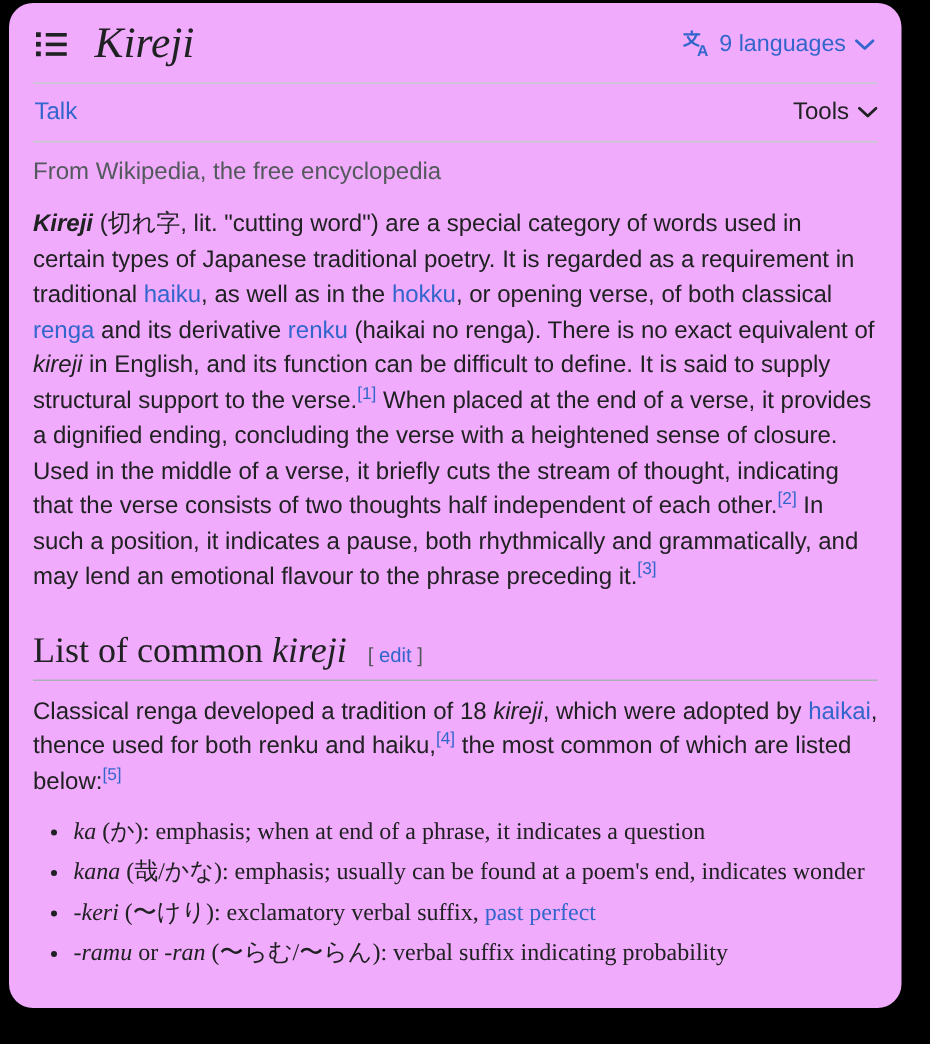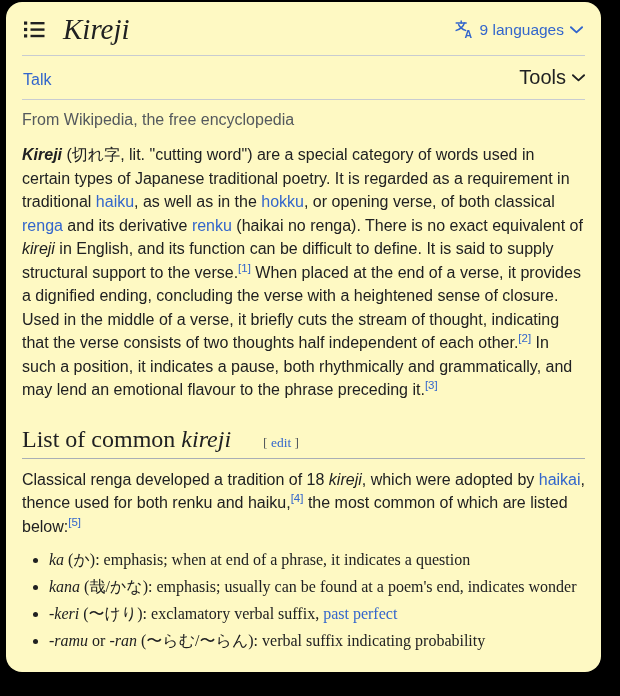--- a/index.html
+++ b/index.html
@@ -2,49 +2,49 @@
 <html><head>
 <meta charset="utf-8">
 <style>
   html,body{margin:0;padding:0;}
   body{
     width:620px;height:696px;background:#000;position:relative;
     font-family:"Liberation Sans", sans-serif;color:#202122;
   }
   .card{
     position:absolute;left:6px;top:2px;width:595px;height:670px;
-    background:#fef9c3;border-radius:16px;overflow:hidden;box-sizing:border-box;
+    background:#f0abfc;border-radius:16px;overflow:hidden;box-sizing:border-box;
     padding:0 16px;box-shadow:0 4px 14px rgba(0,0,0,.6);
   }
   
   .hdr{display:flex;align-items:center;gap:18px;padding:13px 2px 11px;}
   .menu-btn{border:none;background:none;padding:0;cursor:pointer;display:flex;align-items:center;}
   .title{font-family:"Liberation Serif", serif;font-style:italic;font-weight:400;
     font-size:29px;margin:0;line-height:1;}
   .lang-btn{margin-left:auto;display:flex;align-items:center;gap:6px;border:none;background:none;
     color:#36c;font-size:15.5px;font-weight:700;cursor:pointer;padding:0;font-family:inherit;}
   .lang-btn .lbl{font-weight:400;font-size:15.5px;}
   .rule{border-top:1px solid #c8ccd1;height:0;}
   
   .tabs{display:flex;align-items:flex-end;gap:24px;border-bottom:1px solid #c8ccd1;}
   .tab{font-size:16px;padding:10px 1px 8px;margin-bottom:-1px;border-bottom:3px solid transparent;
     background:none;border-top:none;border-left:none;border-right:none;cursor:pointer;font-family:inherit;}
   .tab.active{border-bottom-color:#202122;color:#202122;}
   .tab.lnk{color:#36c;}
   .tools-btn{margin-left:auto;display:flex;align-items:center;gap:6px;border:none;background:none;
-    color:#202122;font-size:20px;cursor:pointer;padding:10px 0 10px;font-family:inherit;}
+    color:#202122;font-size:16px;cursor:pointer;padding:10px 0 10px;font-family:inherit;}
   
   .tagline{font-size:16px;color:#54595d;margin:11px 0 0;}
   p.body{font-size:16px;line-height:1.47;margin:14px 0 0;}
   a.wlink{color:#3366cc;text-decoration:none;cursor:pointer;}
   sup.ref{font-size:11.5px;line-height:0;}
   sup.ref a{color:#3366cc;text-decoration:none;}
   .h2wrap{margin-top:24px;border-bottom:1px solid #a9afb5;padding-bottom:5px;}
   h2.sect{font-family:"Liberation Serif", serif;font-weight:400;font-size:24px;margin:0;display:inline;text-align:center;}
-  .editsection{font-size:13.5px;font-family:Liberation Serif, serif;color:#54595d;margin-left:32px;white-space:nowrap;}
+  .editsection{font-size:13.5px;font-family:Liberation Sans, sans-serif;color:#54595d;margin-left:14px;white-space:nowrap;}
   ul.klist{margin:10px 0 0;padding-left:27px;font-family:Liberation Serif, serif;}
   ul.klist li{font-size:16px;line-height:1.47;margin:3.5px 0;}
   .it{font-style:italic;}
   .bi{font-style:italic;font-weight:700;}
   svg{display:block;}
 </style>
 </head>
 <body>
 
 <div class="card">

